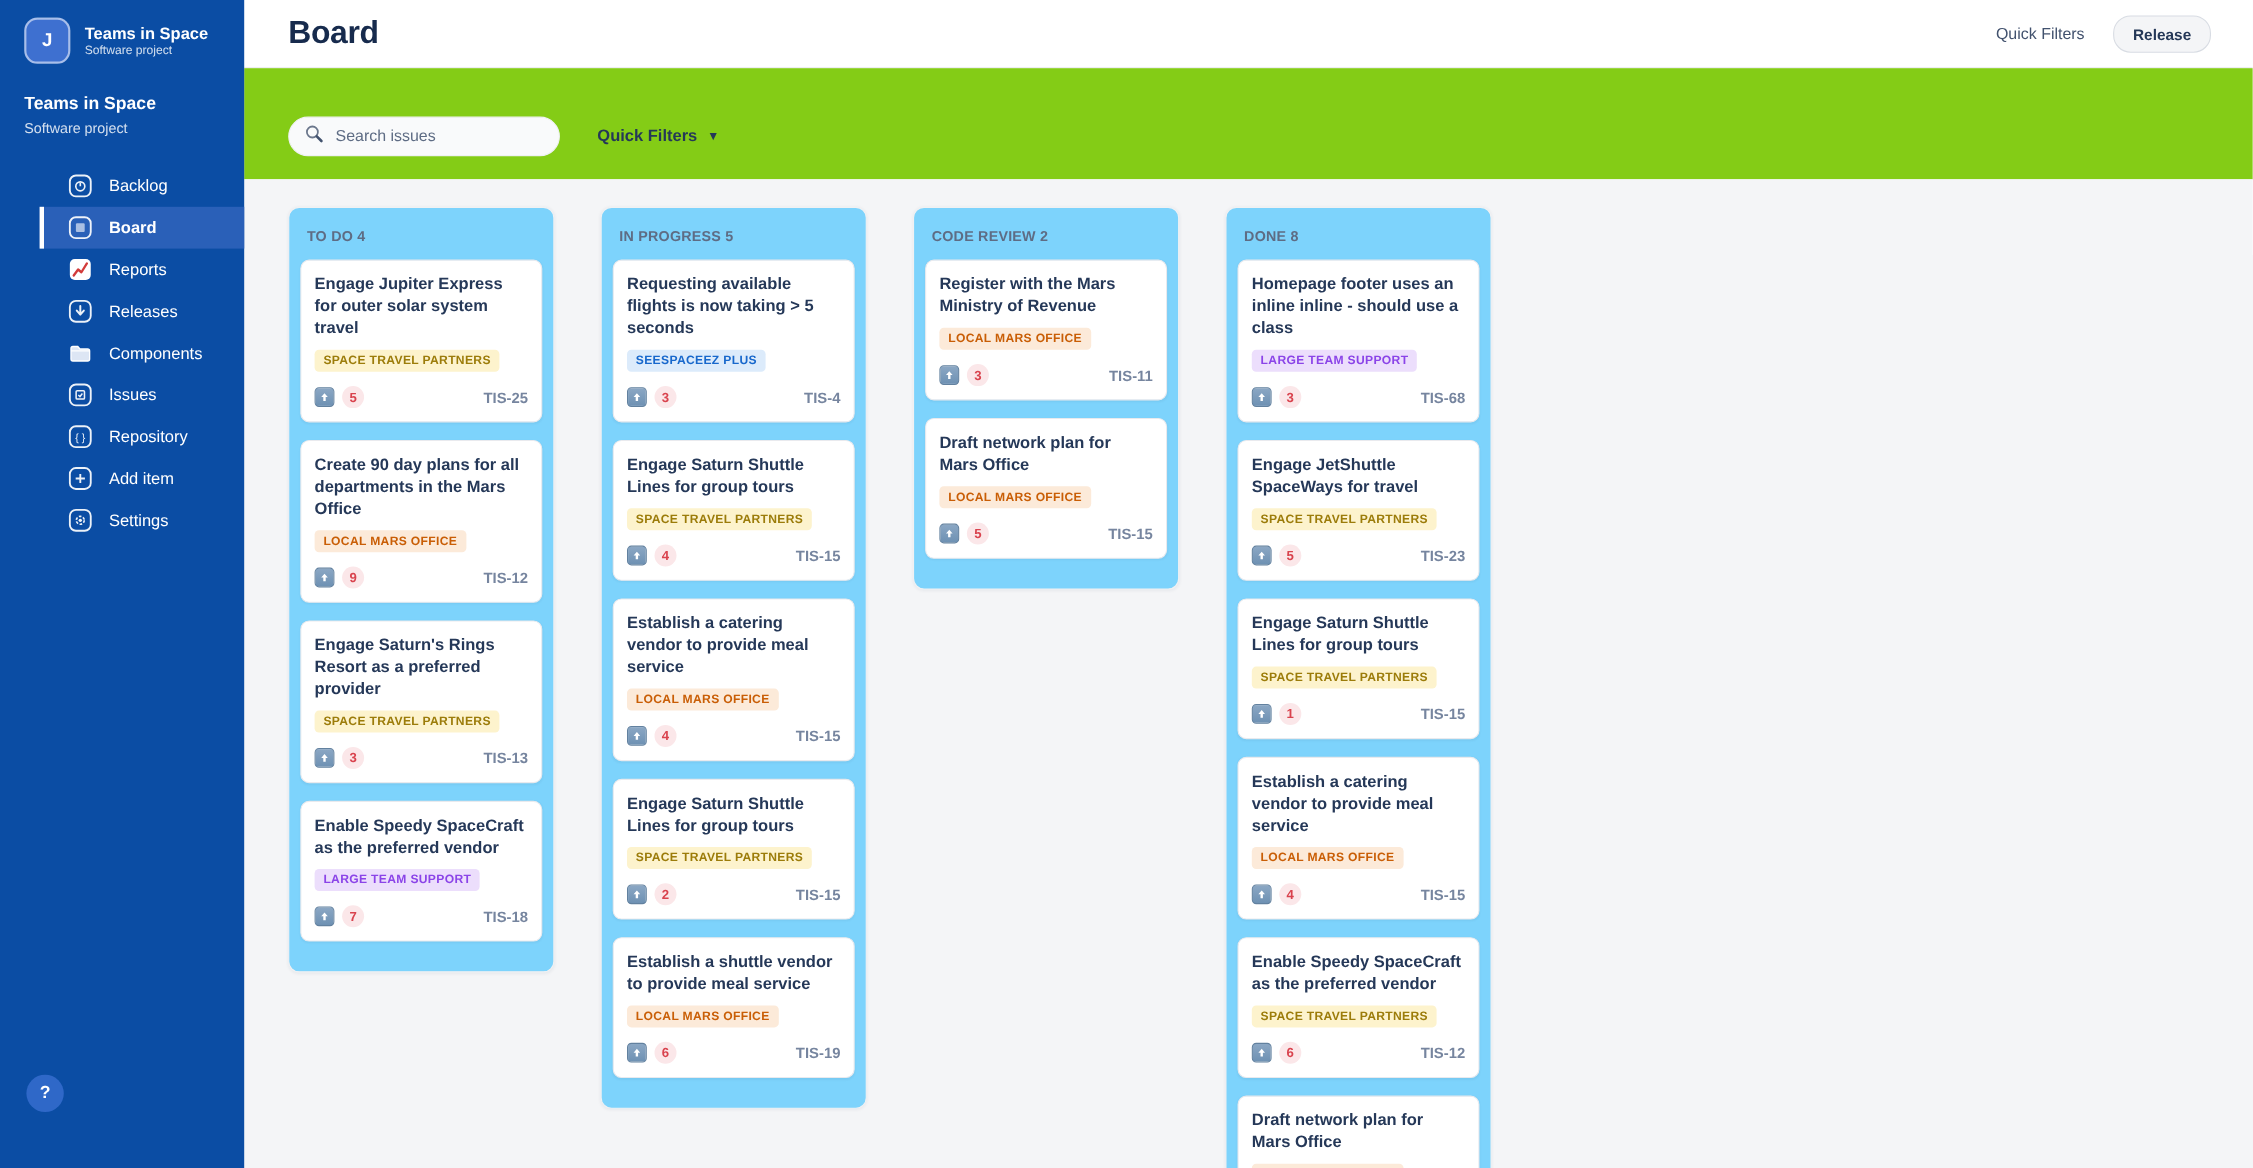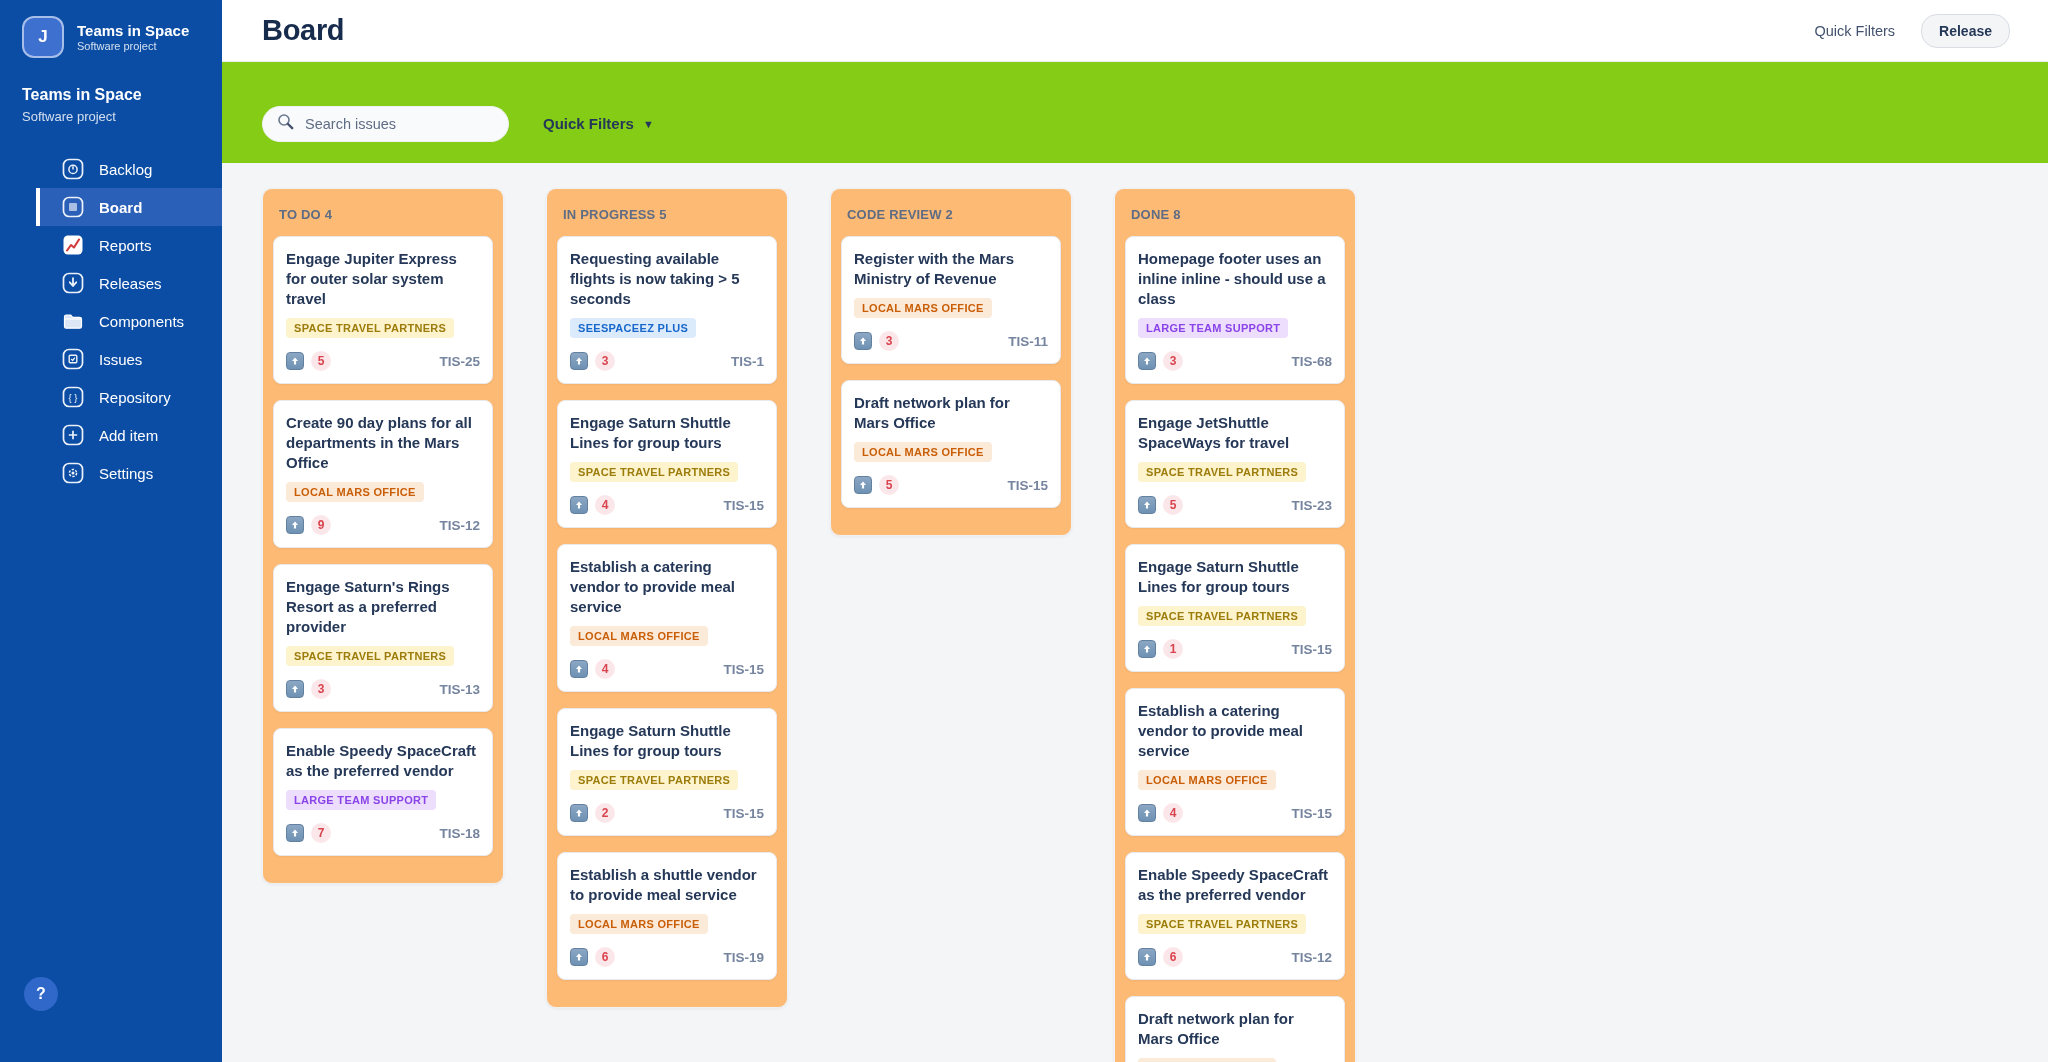--- a/index.html
+++ b/index.html
@@ -82,21 +82,21 @@
   }
   .search input::placeholder { color:#5e6c84; opacity:1; }
   .qf { display:flex; align-items:center; gap:9px; font-weight:700; font-size:15px; color:#253858; cursor:pointer; }
   .qf .arr { font-size:11px; }
 
   .board {
     flex:1; background:#f4f5f7; overflow:hidden;
     padding:25px 0 0 40px; display:flex; gap:42px; align-items:flex-start;
   }
   .col {
-    width:242px; flex-shrink:0; background:#fdba74; border-radius:10px;
+    width:242px; flex-shrink:0; background:#7dd3fc; border-radius:10px;
     padding:10px; border:1px solid #f0f1f3;
     box-shadow:0 1px 3px rgba(9,30,66,.06);
   }
   .col-head {
     font-size:13px; font-weight:700; color:#5e6c84; padding:8px 6px 14px;
     letter-spacing:.2px;
   }
   .card {
     background:#fff; border:1px solid #e9eaee; border-radius:8px;
     padding:12px; margin-bottom:16px; cursor:pointer;
@@ -302,21 +302,21 @@
         </div>
         <div class="col">
           <div class="col-head">IN PROGRESS 5</div>
           <div class="card"><div class="card-title">Requesting available flights is now taking &gt; 5 seconds</div><span class="card-label" style="background: rgb(220, 235, 251); color: rgb(24, 104, 204);">SEESPACEEZ PLUS</span><div class="card-foot">
               <span class="pri">
                 <svg viewBox="0 0 12 12">
                   <path d="M6 1.8 9.6 6H7.3v4.2H4.7V6H2.4Z" fill="#ffffff"></path>
                 </svg>
               </span>
               <span class="badge">3</span>
-              <span class="key">TIS-1</span>
+              <span class="key">TIS-4</span>
             </div></div>
           <div class="card"><div class="card-title">Engage Saturn Shuttle Lines for group tours</div><span class="card-label" style="background: rgb(253, 243, 205); color: rgb(156, 124, 10);">SPACE TRAVEL PARTNERS</span><div class="card-foot">
               <span class="pri">
                 <svg viewBox="0 0 12 12">
                   <path d="M6 1.8 9.6 6H7.3v4.2H4.7V6H2.4Z" fill="#ffffff"></path>
                 </svg>
               </span>
               <span class="badge">4</span>
               <span class="key">TIS-15</span>
             </div></div>

